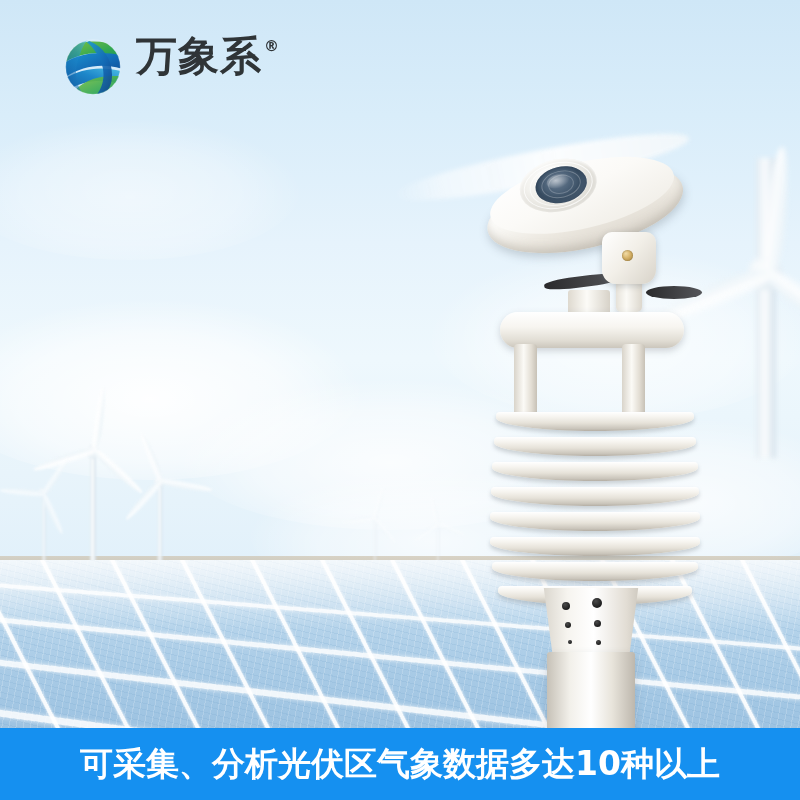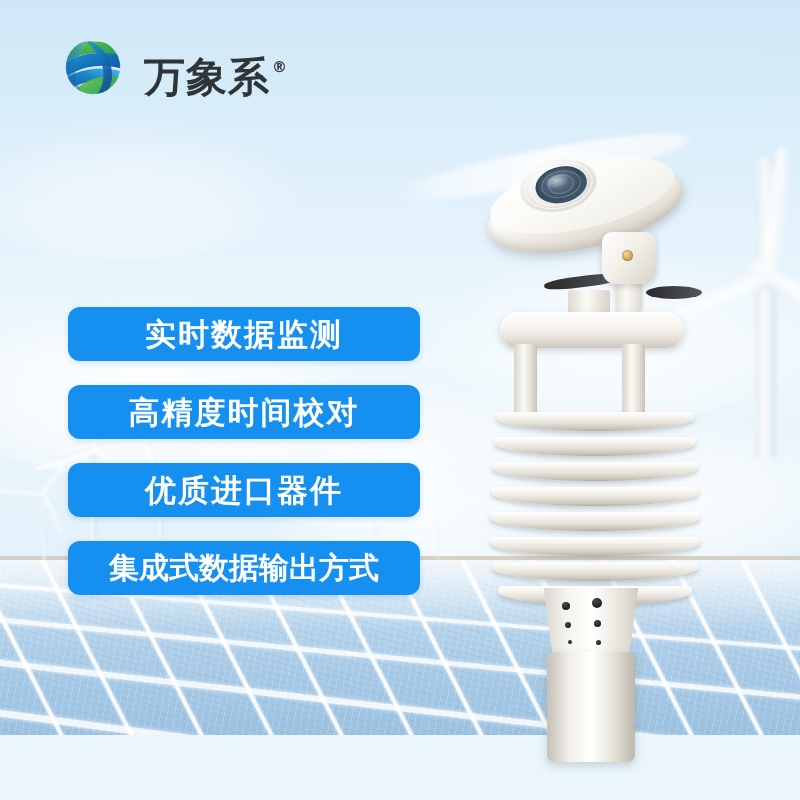--- a/index.html
+++ b/index.html
@@ -90,21 +90,21 @@
     box-shadow:0 0 4px rgba(255,255,255,.7);
   }
   .panel-haze {
     position:absolute; left:0; top:0; width:800px; height:70px;
     background:linear-gradient(180deg, rgba(255,255,255,.75) 0%, rgba(255,255,255,0) 100%);
   }
 
   
   .logo-wrap {
     position:absolute; left:62px; top:36px;
-    display:flex; align-items:flex-end; gap:20px;
+    display:flex; align-items:flex-start; gap:12px;
   }
   .logo-mark { width:62px; height:62px; display:block; }
   .brand-line { display:flex; align-items:flex-start; }
   .brand-name {
     font-size:41px; font-weight:bold; color:#2f3437;
     letter-spacing:1px; line-height:1;
     font-family:"DejaVu Sans","Liberation Sans",sans-serif;
   }
   .brand-reg { font-size:15px; color:#2f3437; margin-left:2px; margin-top:1px; font-weight:bold; }
 
@@ -448,29 +448,18 @@
     </svg>
     <div class="brand-line">
       <span class="brand-name">万象系</span>
       <span class="brand-reg">®</span>
     </div>
   </div>
 
   <div class="title-block">
   </div>
 
-  <div class="features">
-    <div class="pill">
-      <span class="pill-text">实时数据监测</span>
-    </div>
-    <div class="pill">
-      <span class="pill-text">高精度时间校对</span>
-    </div>
-    <div class="pill">
-      <span class="pill-text">优质进口器件</span>
-    </div>
-    <div class="pill wide">
-      <span class="pill-text">集成式数据输出方式</span>
-    </div>
-  </div>
-
+
+  <div class="banner">
+    <span class="banner-text">可采集、分析光伏区气象数据多达10种以上</span>
+  </div>
 
 </div>
 
 </body></html>

